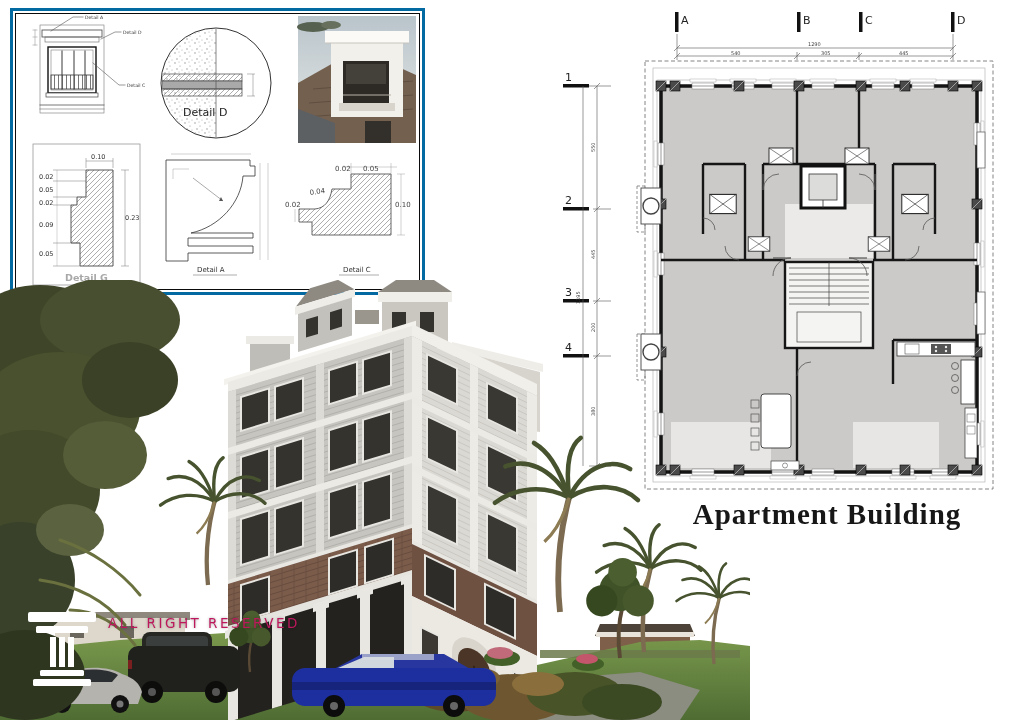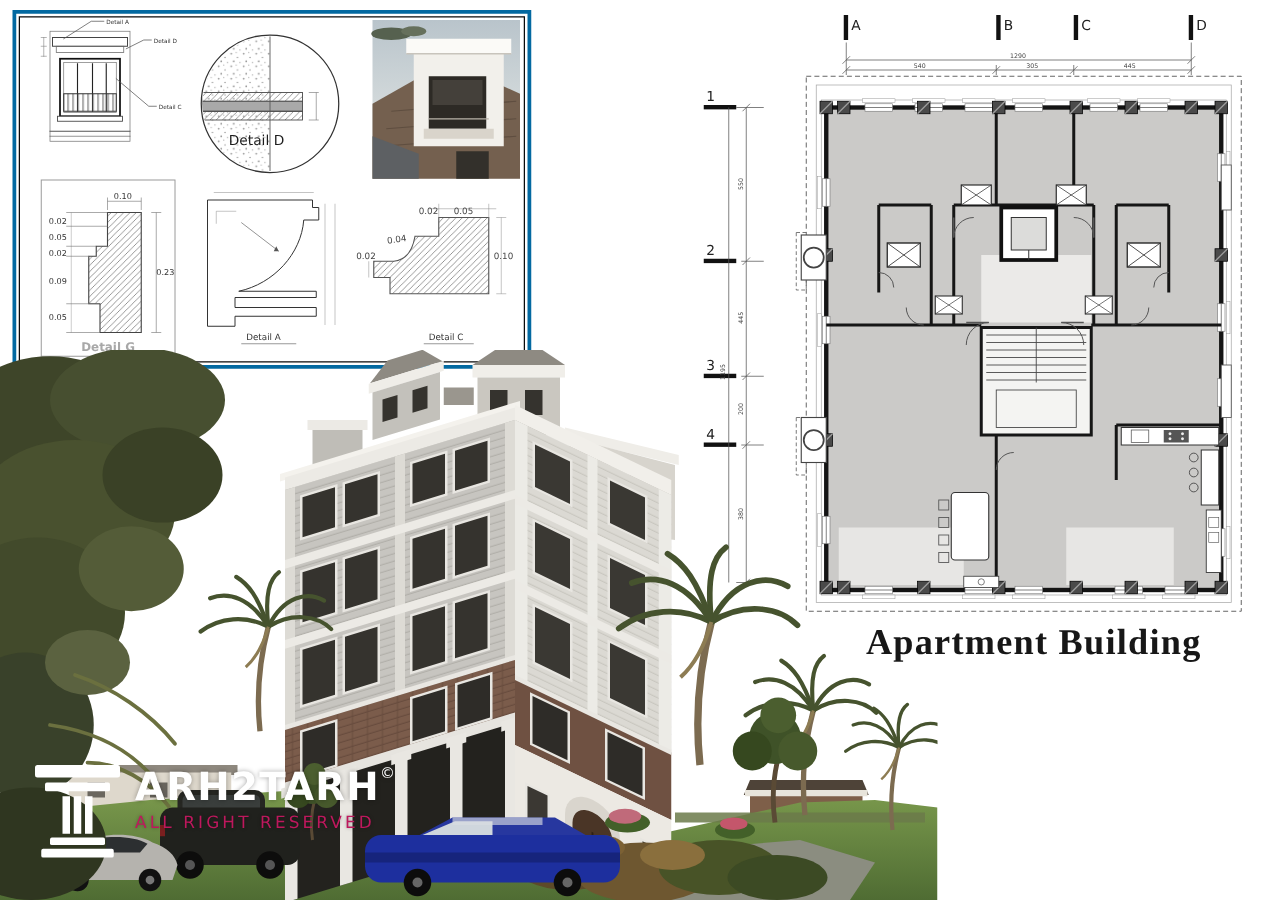--- a/index.html
+++ b/index.html
@@ -688,16 +688,15 @@
       <rect x="0" y="0" width="68" height="10" rx="2"></rect>
       <rect x="8" y="14" width="52" height="7" rx="1.5"></rect>
       <rect x="22" y="25" width="6" height="30"></rect>
       <rect x="31" y="25" width="6" height="30"></rect>
       <rect x="40" y="25" width="6" height="30"></rect>
       <rect x="12" y="58" width="44" height="6" rx="1.5"></rect>
       <rect x="5" y="67" width="58" height="7" rx="1.5"></rect>
     </g>
   </svg>
   <div class="logo-text">
-    <div class="logo-brand"><span>ARH2TARH</span><sup>©</sup></div>
     <div class="logo-tagline">ALL RIGHT RESERVED</div>
   </div>
 </div>
 
 </body></html>

